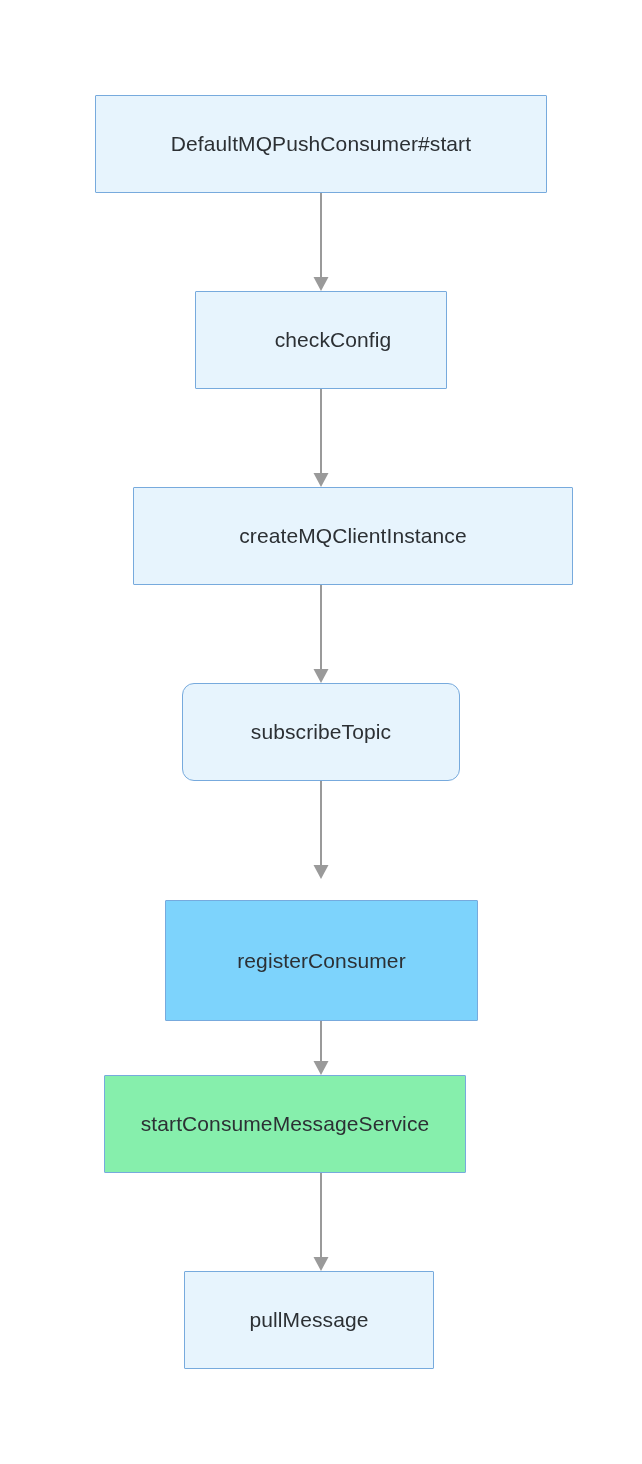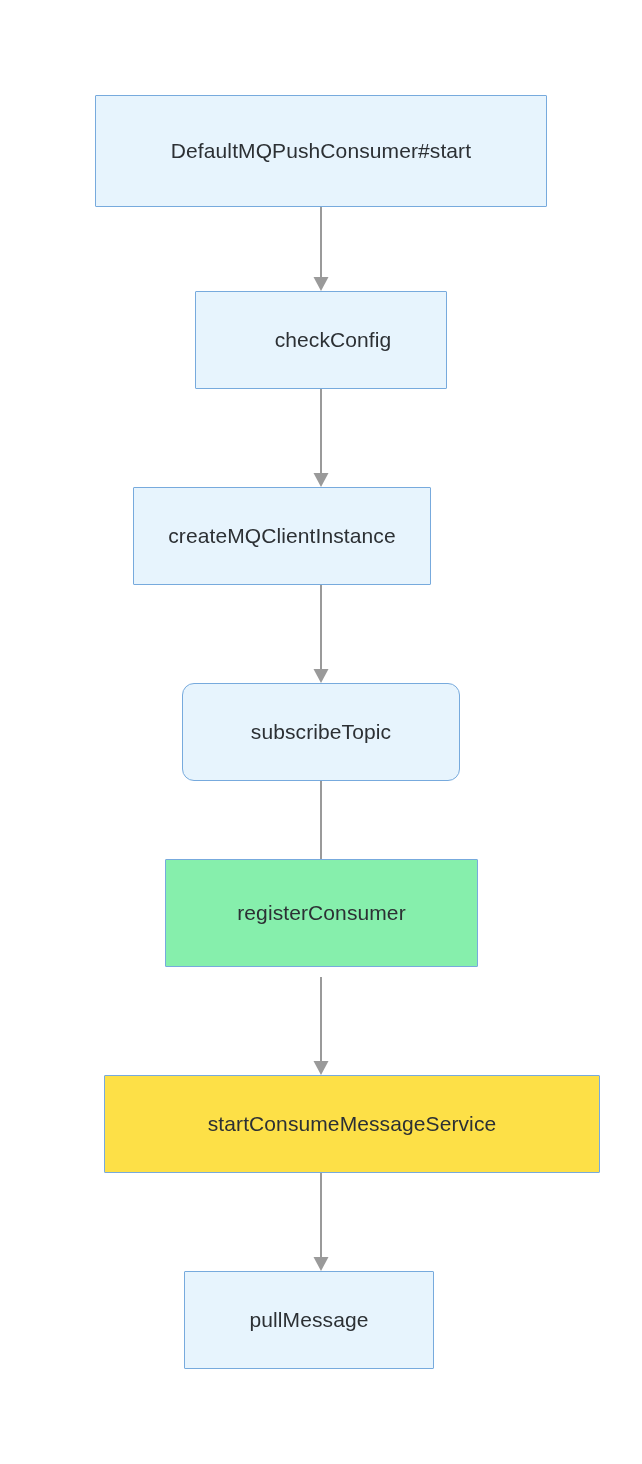--- a/index.html
+++ b/index.html
@@ -72,41 +72,41 @@
       <g>
         <line x1="321" y1="977" x2="321" y2="1062" stroke="#9a9a9a" stroke-width="2"></line>
         <polygon points="313.5,1061 328.5,1061 321,1075" fill="#9a9a9a"></polygon>
       </g>
       <g>
         <line x1="321" y1="1173" x2="321" y2="1258" stroke="#9a9a9a" stroke-width="2"></line>
         <polygon points="313.5,1257 328.5,1257 321,1271" fill="#9a9a9a"></polygon>
       </g>
     </svg>
 
-  <div class="node" id="node-n1" style="left: 95px; top: 95px; width: 452px; height: 112px; background: rgb(231, 244, 253); border-color: rgb(119, 170, 221);">
+  <div class="node" id="node-n1" style="left: 95px; top: 95px; width: 452px; height: 98px; background: rgb(231, 244, 253); border-color: rgb(119, 170, 221);">
     <span class="node-label" style="color: rgb(44, 48, 52); font-size: 21px;">DefaultMQPushConsumer#start</span>
   </div>
 
   <div class="node" id="node-n2" style="left: 195px; top: 291px; width: 252px; height: 98px; background: rgb(231, 244, 253); border-color: rgb(119, 170, 221); padding-left: 24px;">
     <span class="node-label" style="color: rgb(44, 48, 52); font-size: 21px;">checkConfig</span>
   </div>
 
-  <div class="node" id="node-n3" style="left: 133px; top: 487px; width: 298px; height: 98px; background: rgb(231, 244, 253); border-color: rgb(119, 170, 221);">
+  <div class="node" id="node-n3" style="left: 133px; top: 487px; width: 440px; height: 98px; background: rgb(231, 244, 253); border-color: rgb(119, 170, 221);">
     <span class="node-label" style="color: rgb(44, 48, 52); font-size: 21px;">createMQClientInstance</span>
   </div>
 
   <div class="node" id="node-n4" style="left: 182px; top: 683px; width: 278px; height: 98px; background: rgb(231, 244, 253); border-color: rgb(119, 170, 221); border-radius: 12px;">
     <span class="node-label" style="color: rgb(44, 48, 52); font-size: 21px;">subscribeTopic</span>
   </div>
 
-  <div class="node" id="node-n5" style="left: 165px; top: 859px; width: 313px; height: 108px; background: #86efac; border-color: rgb(119, 170, 221);">
+  <div class="node" id="node-n5" style="left: 165px; top: 900px; width: 313px; height: 121px; background: #7dd3fc; border-color: rgb(119, 170, 221);">
     <span class="node-label" style="color: rgb(44, 48, 52); font-size: 21px;">registerConsumer</span>
   </div>
 
-  <div class="node" id="node-n6" style="left: 104px; top: 1075px; width: 496px; height: 98px; background: #fde047; border-color: rgb(119, 170, 221); text-align: right;">
+  <div class="node" id="node-n6" style="left: 104px; top: 1075px; width: 362px; height: 98px; background: #86efac; border-color: rgb(119, 170, 221); text-align: right;">
     <span class="node-label" style="color: rgb(44, 48, 52); font-size: 21px;">startConsumeMessageService</span>
   </div>
 
   <div class="node" id="node-n7" style="left: 184px; top: 1271px; width: 250px; height: 98px; background: rgb(231, 244, 253); border-color: rgb(119, 170, 221);">
     <span class="node-label" style="color: rgb(44, 48, 52); font-size: 21px;">pullMessage</span>
   </div>
 
 </div>
 
 </body></html>

